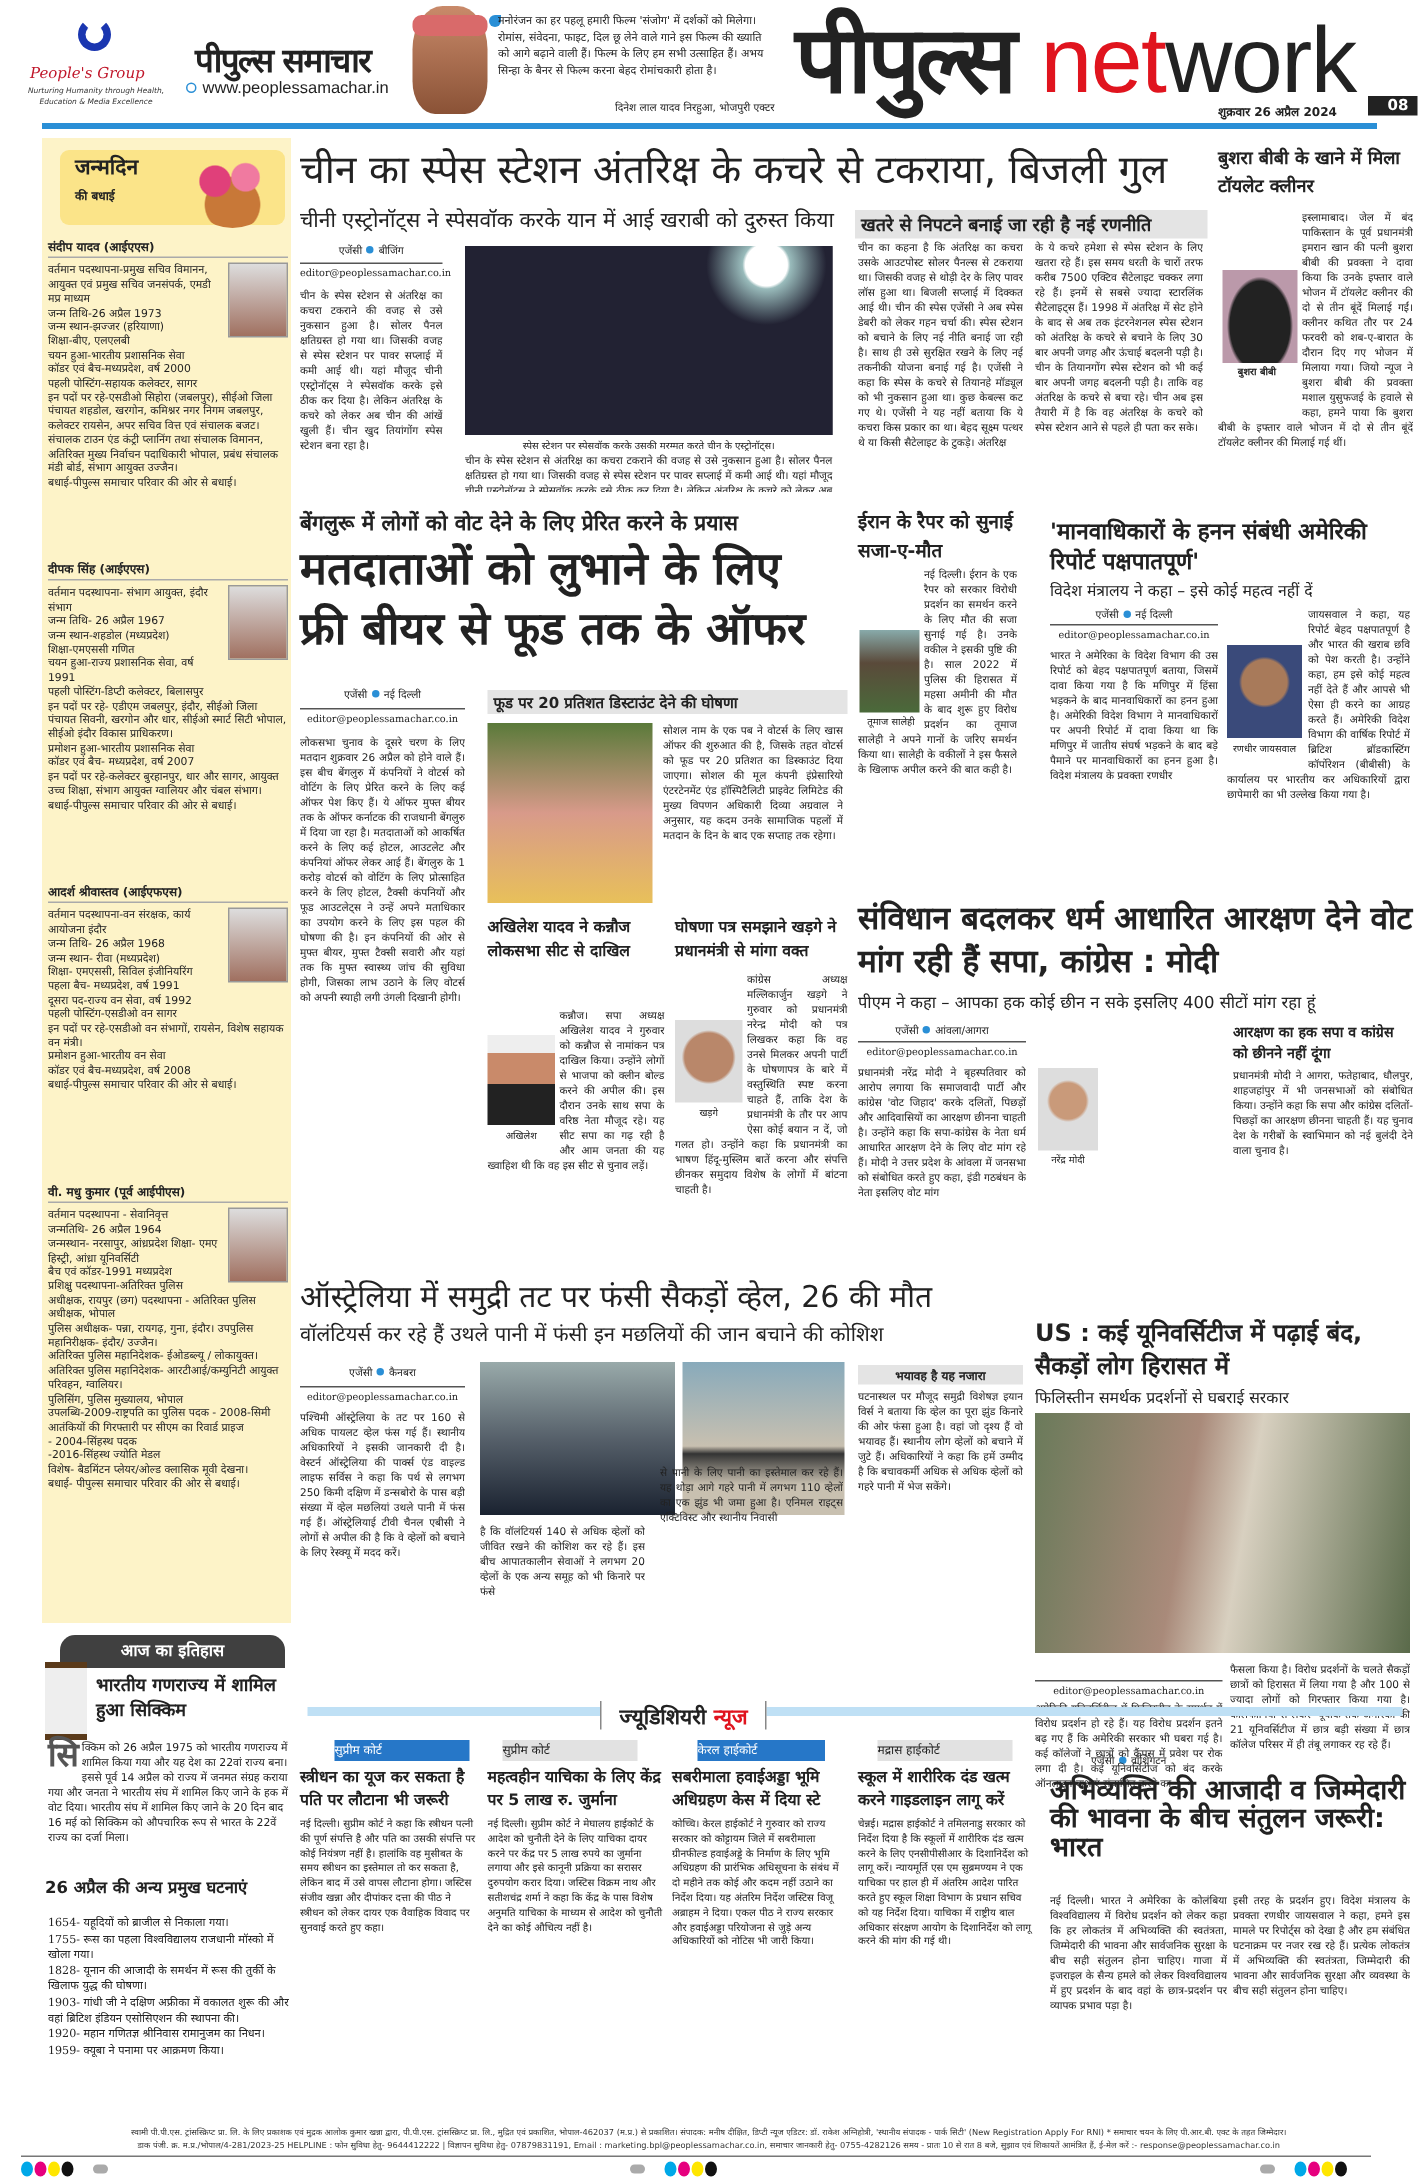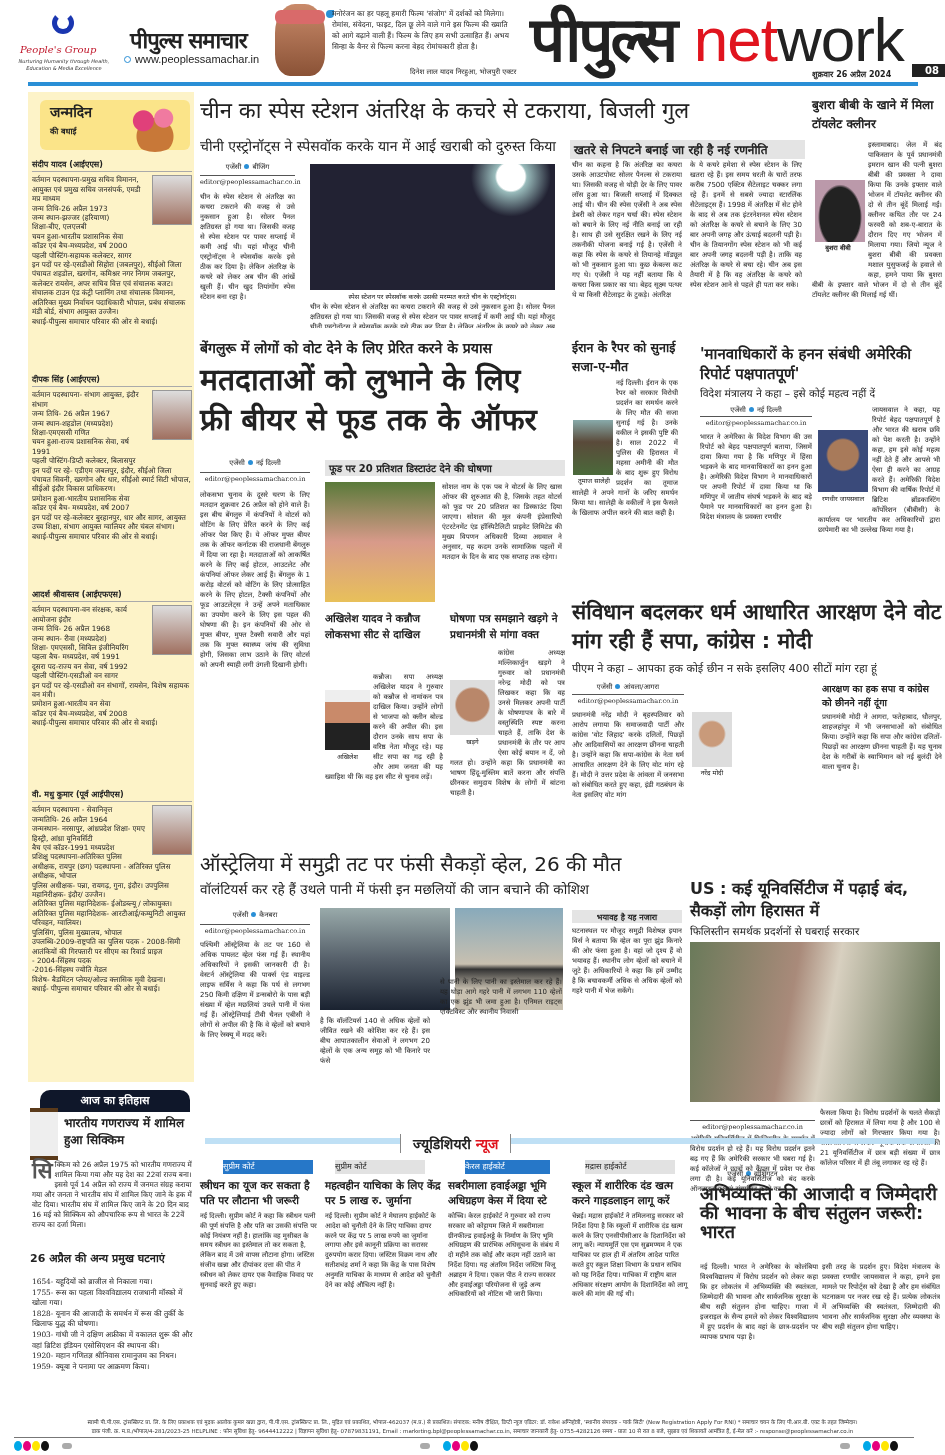--- a/index.html
+++ b/index.html
@@ -25,21 +25,21 @@
 
 .sidebar{left:28px;top:92px;width:166px;height:990px;background:#fdf3c8}
 .bday-head{left:40px;top:100px;width:150px;height:50px;background:#fbe489;border-radius:6px}
 .bday-t{left:50px;top:104px;font-size:14px;font-weight:bold;line-height:17px;color:#222}
 .bday-t small{font-size:8px}
 .flowers{left:126px;top:100px;width:58px;height:52px;border-radius:50%;background:radial-gradient(circle at 30% 40%,#e0407a 0 10px,transparent 11px),radial-gradient(circle at 65% 35%,#f07aa0 0 9px,transparent 10px),radial-gradient(circle at 50% 70%,#c87838 0 18px,transparent 19px)}
 .person{position:absolute;left:32px;width:160px;font-size:7.2px;line-height:9.4px;color:#222}
 .person .nm{font-weight:bold;font-size:8px;border-bottom:1px solid #aaa;padding-bottom:2px;margin-bottom:3px;display:block}
 .person .ph{float:right;width:40px;height:50px;margin-left:4px;background:linear-gradient(#ddd,#a07060);border:1px solid #999}
 .person p{margin:0}
-.hist-head{left:40px;top:1090px;width:150px;height:22px;background:#0f172a;border-radius:10px 10px 0 0;color:#fff;font-weight:bold;font-size:11px;text-align:center;line-height:22px}
+.hist-head{left:40px;top:1090px;width:150px;height:22px;background:#404040;border-radius:10px 10px 0 0;color:#fff;font-weight:bold;font-size:11px;text-align:center;line-height:22px}
 .hourglass{left:30px;top:1108px;width:28px;height:52px;background:linear-gradient(#5a3a1a 0 4px,#eee 4px 48px,#5a3a1a 48px)}
 .hist-title{left:64px;top:1115px;width:130px;font-size:12px;font-weight:bold;line-height:17px}
 .hist-body{left:32px;top:1160px;width:162px;font-size:7.2px;line-height:10px}
 .hist-body .drop{float:left;font-size:22px;font-weight:bold;line-height:22px;color:#555;margin-right:2px}
 .events-t{left:30px;top:1250px;width:170px;font-size:11px;font-weight:bold}
 .events{left:32px;top:1277px;width:162px;font-size:7.4px;line-height:10.6px;font-family:"DejaVu Serif",serif}
 
 .h1{font-weight:bold;color:#222}
 .byline{font-size:7px;text-align:center}
 .byline .dot{display:inline-block;width:5px;height:5px;border-radius:50%;background:#2a8fd6;margin:0 3px}
@@ -152,21 +152,21 @@
 <div class="abs events-t">26 अप्रैल की अन्य प्रमुख घटनाएं</div>
 <div class="abs events">
   <div>1654- यहूदियों को ब्राजील से निकाला गया।</div>
   <div>1755- रूस का पहला विश्वविद्यालय राजधानी मॉस्को में खोला गया।</div>
   <div>1828- यूनान की आजादी के समर्थन में रूस की तुर्की के खिलाफ युद्ध की घोषणा।</div>
   <div>1903- गांधी जी ने दक्षिण अफ्रीका में वकालत शुरू की और वहां ब्रिटिश इंडियन एसोसिएशन की स्थापना की।</div>
   <div>1920- महान गणितज्ञ श्रीनिवास रामानुजम का निधन।</div>
   <div>1959- क्यूबा ने पनामा पर आक्रमण किया।</div>
 </div>
 
-<div class="abs h1" style="left:200px;top:94px;font-size:22px;font-weight:normal">चीन का स्पेस स्टेशन अंतरिक्ष के कचरे से टकराया, बिजली गुल</div>
+<div class="abs h1" style="left:200px;top:94px;font-size:26px;font-weight:normal">चीन का स्पेस स्टेशन अंतरिक्ष के कचरे से टकराया, बिजली गुल</div>
 <div class="abs" style="left:200px;top:136px;font-size:14px">चीनी एस्ट्रोनॉट्स ने स्पेसवॉक करके यान में आई खराबी को दुरुस्त किया</div>
 <div class="abs byline" style="left:200px;top:162px;width:95px"><span>एजेंसी</span><span class="dot"></span><span>बीजिंग</span></div>
 <div class="abs email" style="left:200px;top:175px;width:95px">editor@peoplessamachar.co.in</div>
 <div class="abs col" style="left:200px;top:192px;width:95px;height:135px;overflow:hidden">चीन के स्पेस स्टेशन से अंतरिक्ष का कचरा टकराने की वजह से उसे नुकसान हुआ है। सोलर पैनल क्षतिग्रस्त हो गया था। जिसकी वजह से स्पेस स्टेशन पर पावर सप्लाई में कमी आई थी। यहां मौजूद चीनी एस्ट्रोनॉट्स ने स्पेसवॉक करके इसे ठीक कर दिया है। लेकिन अंतरिक्ष के कचरे को लेकर अब चीन की आंखें खुली हैं। चीन खुद तियांगोंग स्पेस स्टेशन बना रहा है।</div>
 <div class="abs img" style="left:310px;top:164px;width:245px;height:126px;background:radial-gradient(circle at 82% 10%,#fff 0 14px,#9bb 16px,#223 40px),#223"></div>
 <div class="abs caption" style="left:310px;top:292px;width:245px">स्पेस स्टेशन पर स्पेसवॉक करके उसकी मरम्मत करते चीन के एस्ट्रोनॉट्स।</div>
 <div class="abs col" style="left:310px;top:302px;width:245px;height:26px;overflow:hidden">चीन के स्पेस स्टेशन से अंतरिक्ष का कचरा टकराने की वजह से उसे नुकसान हुआ है। सोलर पैनल क्षतिग्रस्त हो गया था। जिसकी वजह से स्पेस स्टेशन पर पावर सप्लाई में कमी आई थी। यहां मौजूद चीनी एस्ट्रोनॉट्स ने स्पेसवॉक करके इसे ठीक कर दिया है। लेकिन अंतरिक्ष के कचरे को लेकर अब चीन की आंखें खुली हैं। चीन खुद तियांगोंग स्पेस स्टेशन बना रहा है।</div>
 <div class="abs greybar" style="left:570px;top:140px;width:235px;font-size:12px">खतरे से निपटने बनाई जा रही है नई रणनीति</div>
 <div class="abs col" style="left:572px;top:160px;width:110px;height:170px;overflow:hidden">चीन का कहना है कि अंतरिक्ष का कचरा उसके आउटपोस्ट सोलर पैनल्स से टकराया था। जिसकी वजह से थोड़ी देर के लिए पावर लॉस हुआ था। बिजली सप्लाई में दिक्कत आई थी। चीन की स्पेस एजेंसी ने अब स्पेस डेबरी को लेकर गहन चर्चा की। स्पेस स्टेशन को बचाने के लिए नई नीति बनाई जा रही है। साथ ही उसे सुरक्षित रखने के लिए नई तकनीकी योजना बनाई गई है। एजेंसी ने कहा कि स्पेस के कचरे से तियानहे मॉड्यूल को भी नुकसान हुआ था। कुछ केबल्स कट गए थे। एजेंसी ने यह नहीं बताया कि ये कचरा किस प्रकार का था। बेहद सूक्ष्म पत्थर थे या किसी सैटेलाइट के टुकड़े। अंतरिक्ष</div>
 <div class="abs col" style="left:690px;top:160px;width:112px;height:170px;overflow:hidden">के ये कचरे हमेशा से स्पेस स्टेशन के लिए खतरा रहे हैं। इस समय धरती के चारों तरफ करीब 7500 एक्टिव सैटेलाइट चक्कर लगा रहे हैं। इनमें से सबसे ज्यादा स्टारलिंक सैटेलाइट्स हैं। 1998 में अंतरिक्ष में सेट होने के बाद से अब तक इंटरनेशनल स्पेस स्टेशन को अंतरिक्ष के कचरे से बचाने के लिए 30 बार अपनी जगह और ऊंचाई बदलनी पड़ी है। चीन के तियानगोंग स्पेस स्टेशन को भी कई बार अपनी जगह बदलनी पड़ी है। ताकि वह अंतरिक्ष के कचरे से बचा रहे। चीन अब इस तैयारी में है कि वह अंतरिक्ष के कचरे को स्पेस स्टेशन आने से पहले ही पता कर सके।</div>

